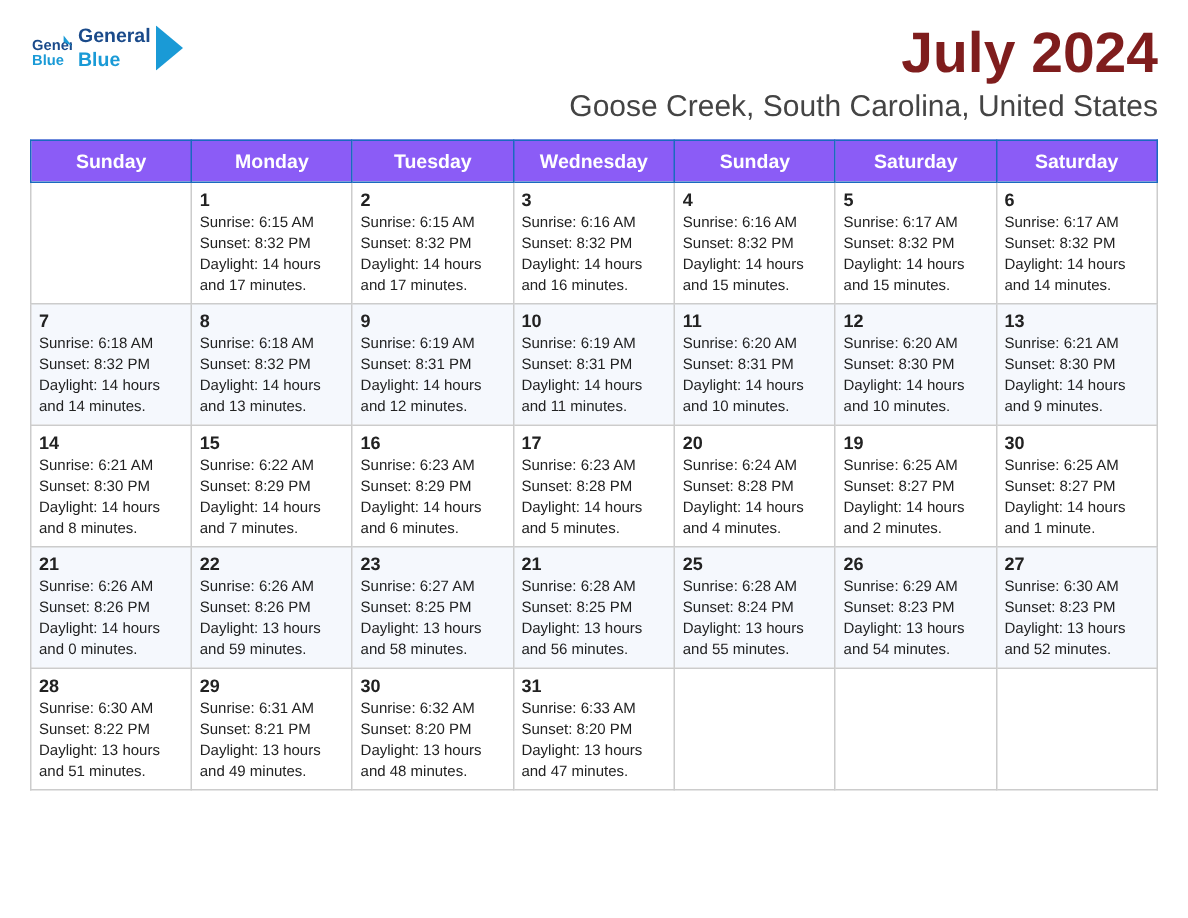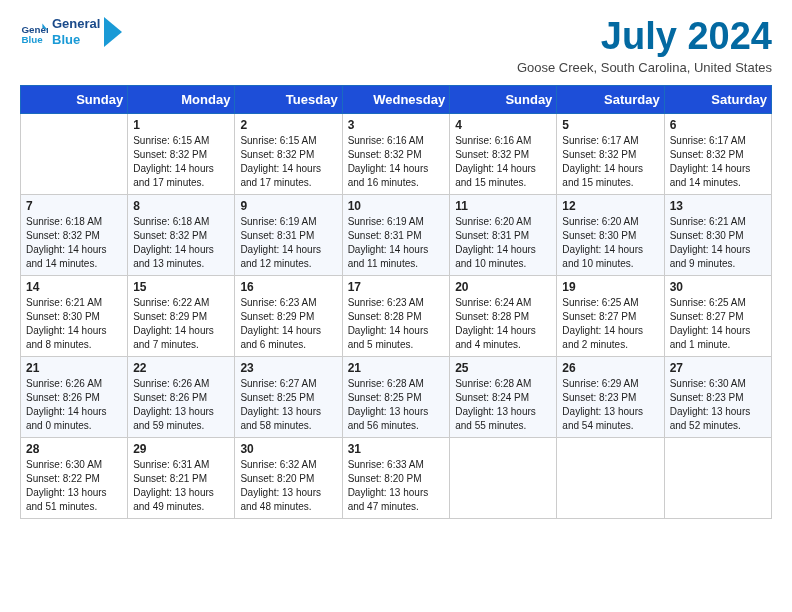--- a/index.html
+++ b/index.html
@@ -24,38 +24,38 @@
     .logo-icon {
       width: 28px;
       height: 28px;
     }
     .title-area {
       text-align: right;
     }
     .month-title {
       font-size: 38px;
       font-weight: bold;
-      color: #0369a1;
+      color: #7f1d1d;
       line-height: 1.1;
     }
     .location-title {
-      font-size: 13px;
+      font-size: 20px;
       color: #444;
       margin-top: 2px;
     }
     .calendar {
       width: 100%;
       border-collapse: collapse;
       font-size: 11px;
     }
     .calendar thead th {
-      background: #1d4ed8;
+      background: #8b5cf6;
       color: #fff;
       padding: 6px 4px;
-      text-align: right;
+      text-align: center;
       font-size: 13px;
       font-weight: bold;
       border: 1px solid #1a6abf;
     }
     .calendar tbody td {
       border: 1px solid #ccc;
       vertical-align: top;
       padding: 4px 5px;
       width: 108px;
       min-height: 80px;

